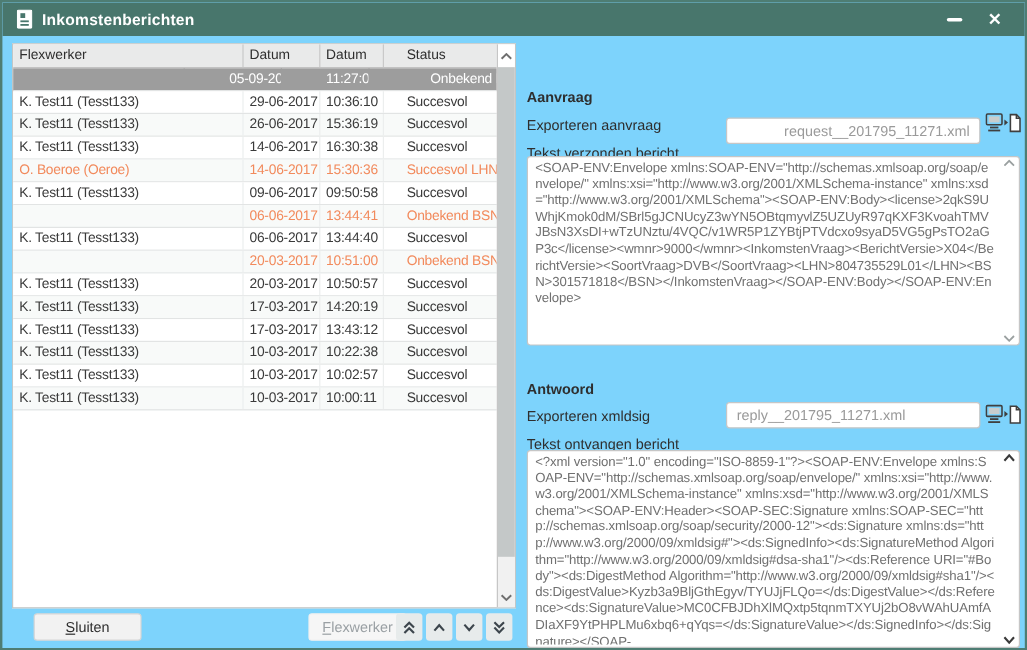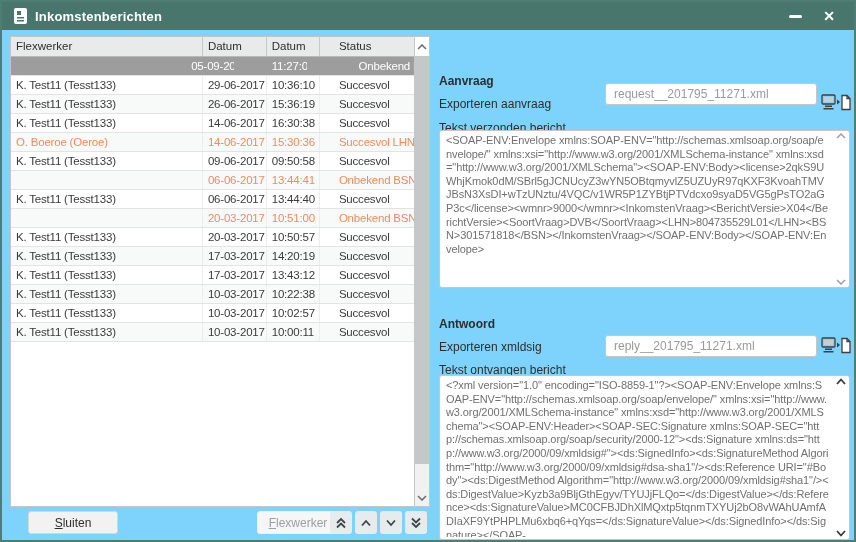--- a/index.html
+++ b/index.html
@@ -213,21 +213,21 @@
             <path d="M1 1 L5 5 L9 1" fill="none" stroke="#6f6f6f" stroke-width="1.6"></path>
           </svg>
       </div>
     </div>
   </div>
 
   <div class="right-panel">
 
     <div class="sec-title" style="top:2px;">Aanvraag</div>
     <div class="fld-label" style="top:25px;">Exporteren aanvraag</div>
-    <input class="fld-input" style="top: 11px;" readonly="" value="request__201795_11271.xml">
+    <input class="fld-input" style="top: 26px; text-align: right;" readonly="" value="request__201795_11271.xml">
     <svg class="export-icons" style="top:21px;" viewBox="0 0 30 20">
       <rect x="1" y="2" width="13" height="9" rx="1" fill="none" stroke="#3f3f3f" stroke-width="1.3"></rect>
       <rect x="3" y="4" width="9" height="5" fill="#c9cdcd"></rect>
       <rect x="4" y="12.5" width="7" height="1.5" fill="#3f3f3f"></rect>
       <rect x="2.5" y="15" width="10" height="1.5" fill="#3f3f3f"></rect>
       <path d="M16 6.5 L19 9 L16 11.5 Z" fill="#3f3f3f"></path>
       <path d="M21 2.5 H26 L29 5.5 V16.5 H21 Z" fill="#fff" stroke="#3f3f3f" stroke-width="1.3"></path>
       <path d="M26 2.5 V5.5 H29" fill="none" stroke="#3f3f3f" stroke-width="1.3"></path>
     </svg>
     <div class="fld-label" style="top:49px;">Tekst verzonden bericht</div>

